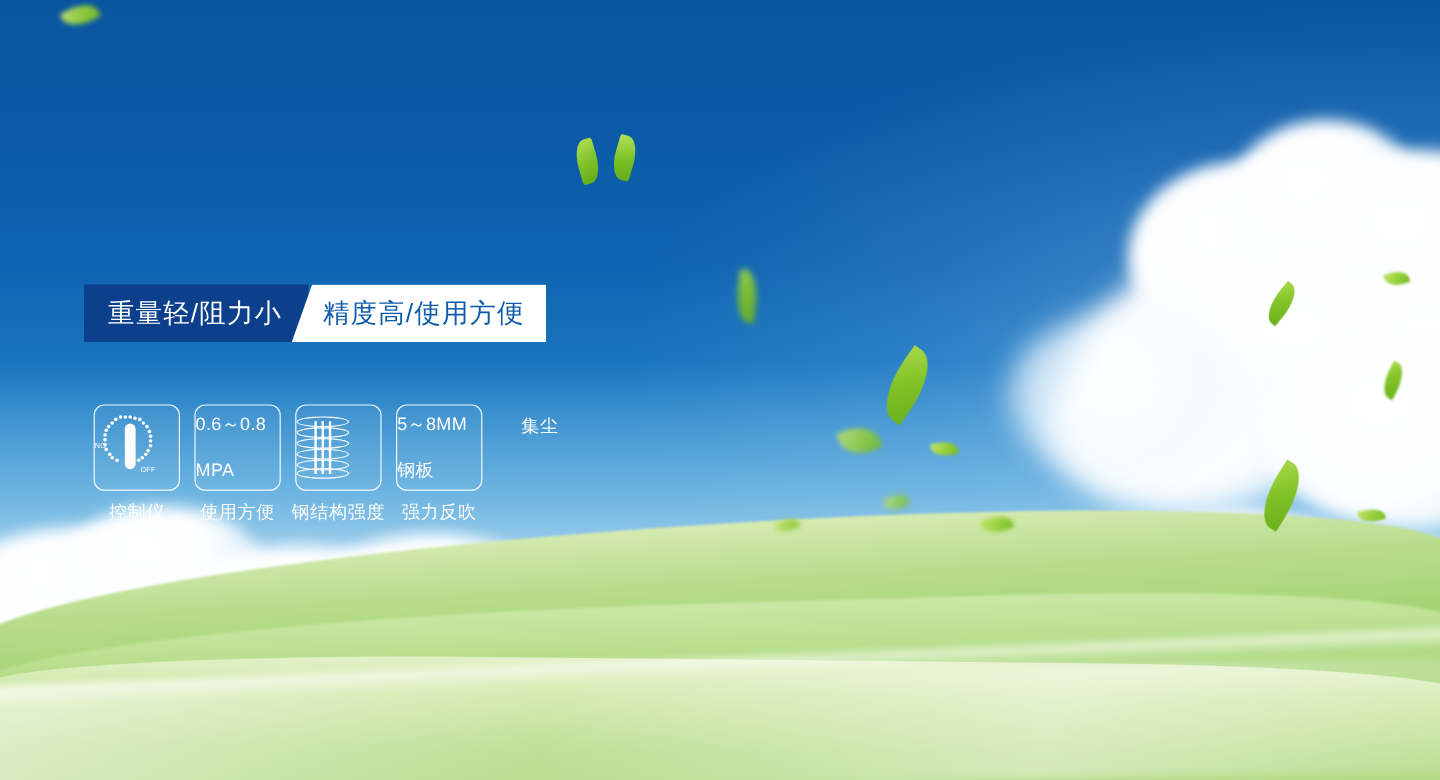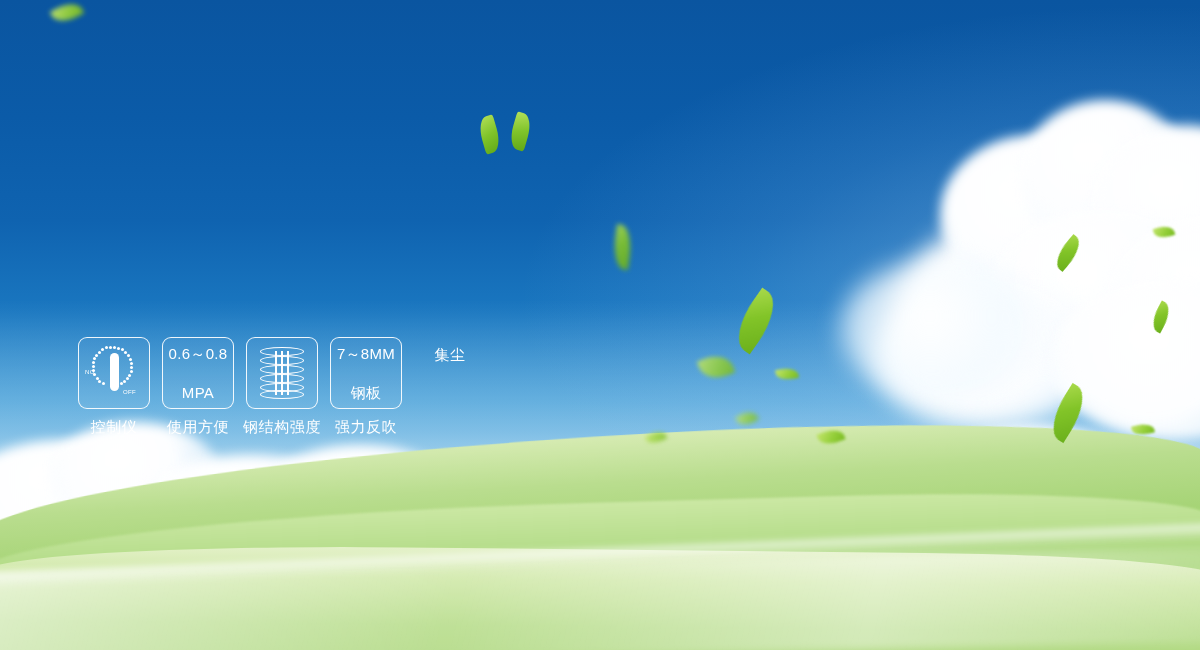--- a/index.html
+++ b/index.html
@@ -179,21 +179,21 @@
     align-items: center;
   }
   .feat-box {
     width: 72px; height: 72px;
     box-sizing: border-box;
     border: 1px solid rgba(255,255,255,0.92);
     border-radius: 9px;
     background: rgba(255,255,255,0.045);
     display: flex;
     flex-direction: column;
-    align-items: center;
+    align-items: flex-start;
     justify-content: center;
     position: relative;
     overflow: hidden;
     gap: 20px;
   }
   .feat-text {
     color: #ffffff;
     font-size: 15px;
     line-height: 19px;
     text-align: center;
@@ -335,20 +335,24 @@
   <div class="leaf pale" style="left:1132px;top:424px; width:22px; height:11px; transform:rotate(-14deg); filter:blur(0.9px);"></div>
   <div class="leaf" style="left:1060px;top:235px; width:16px; height:36px; transform:rotate(40deg); filter:blur(0.6px);"></div>
   <div class="leaf pale" style="left:1154px;top:226px; width:20px; height:12px; transform:rotate(-18deg); filter:blur(0.8px);"></div>
   <div class="leaf" style="left:1154px;top:302px; width:14px; height:30px; transform:rotate(28deg); filter:blur(0.7px);"></div>
   <div class="leaf pale" style="left:818px; top:430px; width:26px; height:14px; transform:rotate(-20deg); filter:blur(1.6px);"></div>
   <div class="leaf pale" style="left:646px; top:432px; width:20px; height:11px; transform:rotate(-26deg); filter:blur(2.0px); opacity:.8;"></div>
 
   <div class="sprout" id="sproutL"></div>
   <div class="sprout" id="sproutR"></div>
 
+  <div id="badges">
+    <div class="badge" id="badgeDark">重量轻/阻力小</div>
+    <div class="badge" id="badgeLight">精度高/使用方便</div>
+  </div>
 
   <div id="features">
 
     <div class="feature">
       <div class="feat-box">
         <div class="gauge">
           <div class="gauge-dots" id="gaugeDots">
               <i style="left: 8.8453px; top: 35.2175px;"></i>
               <i style="left: 5.41357px; top: 32.894px;"></i>
               <i style="left: 2.55035px; top: 29.8978px;"></i>
@@ -404,21 +408,21 @@
           <b style="left:15px;"></b>
           <b style="left:21px;"></b>
           <b style="left:27px;"></b>
         </div>
       </div>
       <div class="feat-caption">钢结构强度</div>
     </div>
 
     <div class="feature">
       <div class="feat-box">
-        <div class="feat-text">7～8MM</div>
+        <div class="feat-text">5～8MM</div>
         <div class="feat-text">钢板</div>
       </div>
       <div class="feat-caption">强力反吹</div>
     </div>
 
     <div class="feature">
       <div class="feat-caption">集尘</div>
     </div>
 
   </div>

